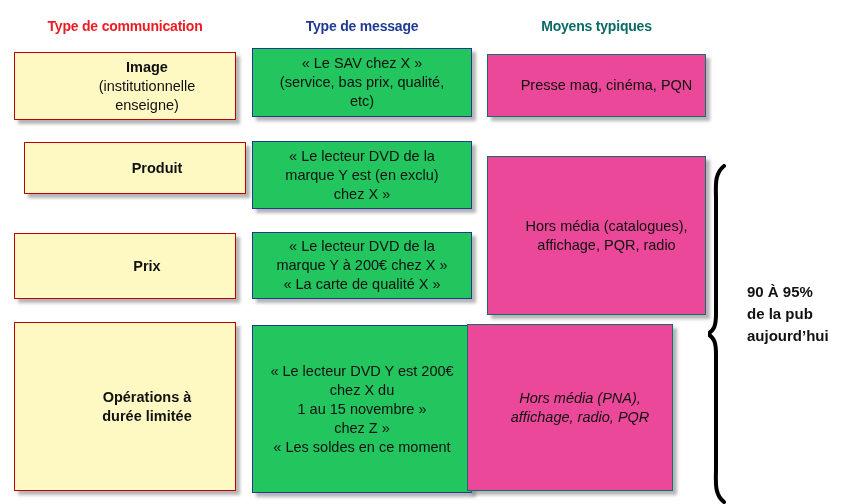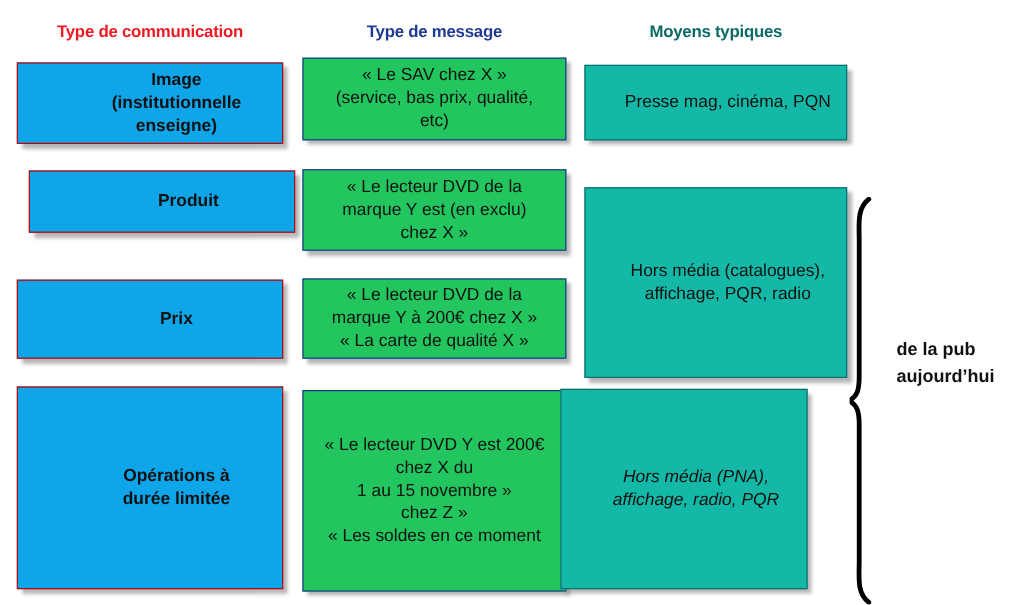--- a/index.html
+++ b/index.html
@@ -41,32 +41,32 @@
     justify-content: center;
     text-align: center;
     font-size: 14.5px;
     line-height: 19px;
     color: #111111;
     box-shadow: 4px 4px 3px rgba(120,120,120,0.55);
   }
   .box .inner { width: 100%; padding: 0 6px; box-sizing: border-box; }
 
   .box.red {
-    background: #0ea5e9;
+    background: #fef9c3;
     border: 1.6px solid #C00000;
     font-weight: bold;
     padding-left: 44px;
   }
-  .box.red .sub { font-weight: bold; }
+  .box.red .sub { font-weight: normal; }
   .box.blue {
     background: #22c55e;
     border: 1.6px solid #1F3A93;
   }
   .box.teal {
-    background: #14b8a6;
+    background: #ec4899;
     border: 1.6px solid #116E6E;
     padding-left: 20px;
   }
 
   
   #box-image       { left: 14px;  top: 52px;  width: 222px; height: 68px; }
   #box-produit     { left: 24px;  top: 142px; width: 222px; height: 52px; }
   #box-prix        { left: 14px;  top: 233px; width: 222px; height: 66px; }
   #box-operations  { left: 14px;  top: 322px; width: 222px; height: 169px; }
 
@@ -197,17 +197,18 @@
     <path d="M 16 2
              C 6 10, 8 22, 8 36
              L 8 150
              C 8 162, 6 166, 0 170
              C 6 174, 8 178, 8 190
              L 8 304
              C 8 318, 6 330, 16 338" fill="none" stroke="#000000" stroke-width="4" stroke-linecap="round" stroke-linejoin="round"></path>
   </svg>
 
   <div id="right-caption">
+    <div>90  À 95%</div>
     <div>de la pub</div>
     <div>aujourd’hui</div>
   </div>
 
 </div>
 
 </body></html>

